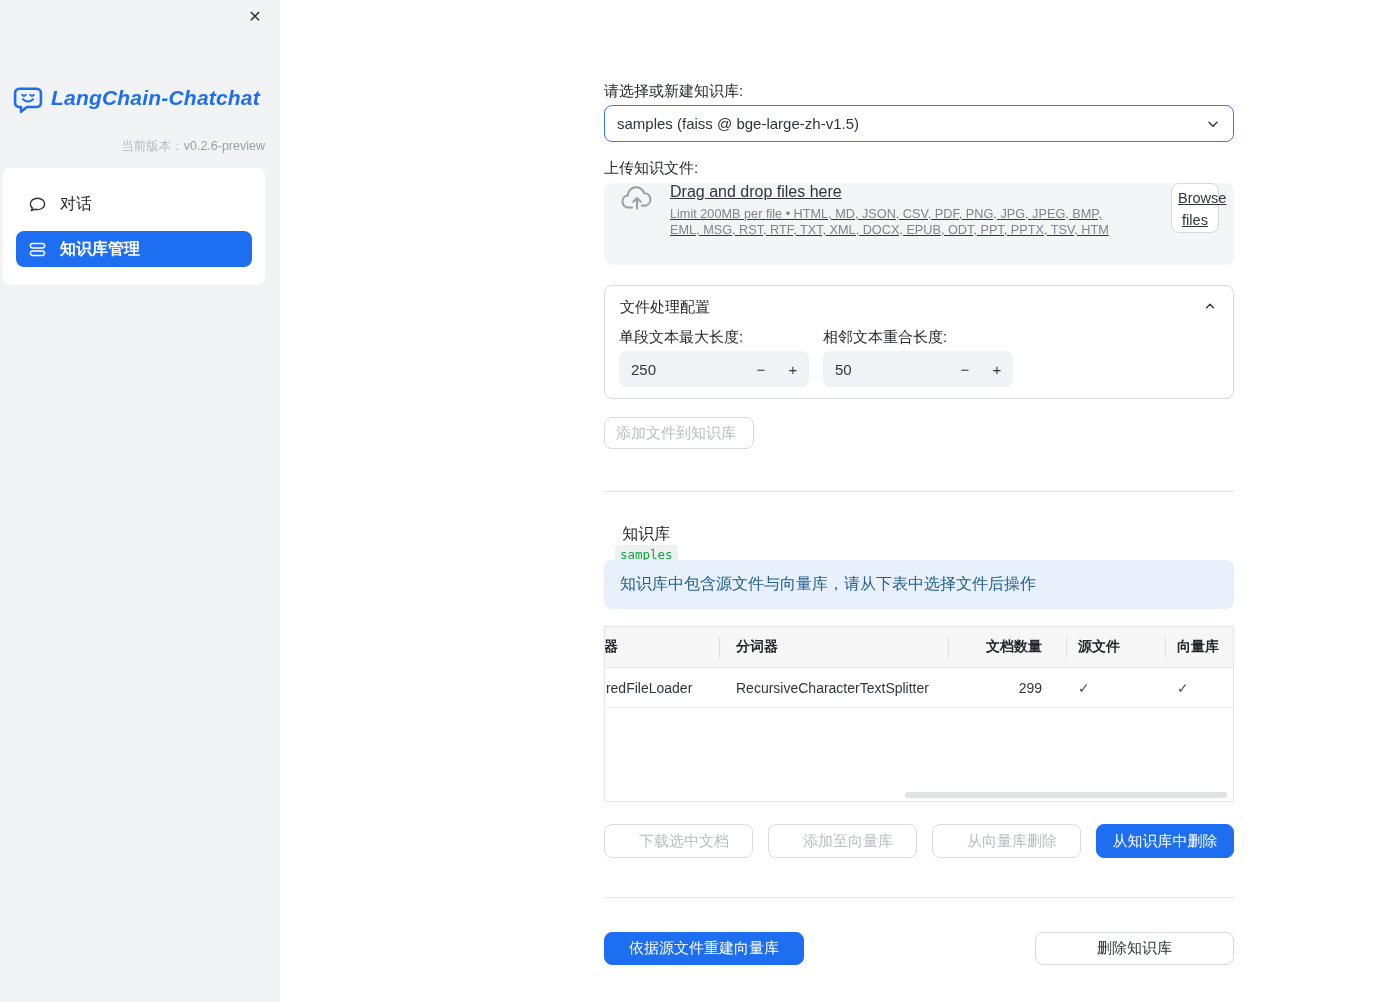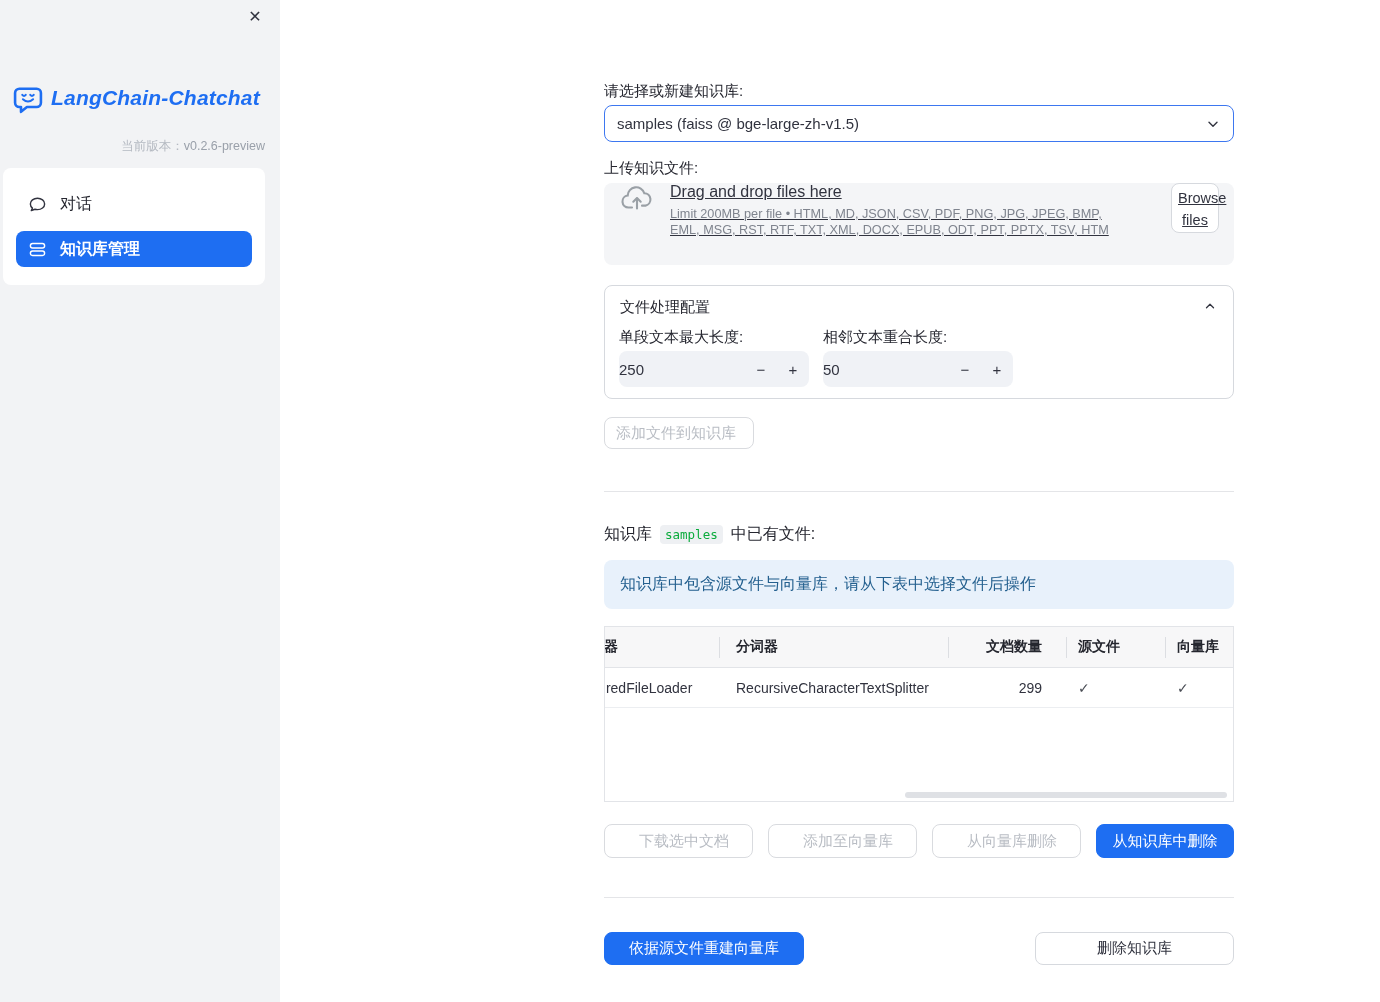--- a/index.html
+++ b/index.html
@@ -41,39 +41,39 @@
                 border-radius:8px; font-size:14.5px; color:#31333f; text-align:center;
                 line-height:22px; padding:3px 6px; cursor:pointer; }
 
   .expander { position:absolute; left:0; top:285px; width:630px; height:114px;
               border:1px solid #d6d9de; border-radius:8px; background:#fff; }
   .exp-title { position:absolute; left:15px; top:12px; font-size:15px; color:#262730; cursor:pointer; }
   .exp-chev { position:absolute; right:16px; top:13px; cursor:pointer; display:flex; }
   .num-label { position:absolute; top:42px; font-size:15px; color:#262730; }
   .num-input { position:absolute; top:65px; width:190px; height:36px; background:#f0f2f6;
                border-radius:8px; display:flex; align-items:center; }
-  .num-value { flex:1; padding-left:0; font-size:15px; color:#31333f; }
+  .num-value { flex:1; padding-left:12px; font-size:15px; color:#31333f; }
   .step-btn { width:32px; height:36px; display:flex; align-items:center; justify-content:center;
               font-size:15px; color:#31333f; cursor:pointer; }
   .chk-row { position:absolute; left:427px; top:65px; height:36px; display:flex; align-items:center; }
   .chk-box { width:17px; height:17px; border:1.5px solid #c3c7ce; border-radius:3px; background:#fff;
              cursor:pointer; flex:0 0 auto; }
   .chk-label { margin-left:10px; font-size:16px; color:#262730; white-space:nowrap; }
 
   .btn { border-radius:8px; font-size:15px; display:inline-flex; align-items:center;
          justify-content:center; cursor:pointer; font-family:inherit; }
   .btn.disabled { background:#fff; border:1px solid #d9dbdf; color:#b9bdc4; cursor:default;padding-left:11px; }
   .btn.secondary { background:#fff; border:1px solid #d6d9de; color:#31333f; }
   .btn.primary { background:#1e6ef2; border:1px solid #1e6ef2; color:#fff; }
   .add-btn { position:absolute; left:0; top:417px; height:32px; padding:0 17px; }
 
   .divider { position:absolute; left:0; width:630px; height:1px; background:#e4e5e8; }
 
-  .kb-line { position:absolute; left:0; top:524px; display:flex; align-items:center; gap:8px;
-             font-size:16px; color:#262730; }
+  .kb-line { position:absolute; left:0; top:524px; display:flex; align-items:center; gap:0;
+             font-size:16px; color:#262730;flex-direction:column; }
   .kb-code { font-family:"DejaVu Sans Mono","Liberation Mono",monospace; font-size:12.5px;
              color:#09ab3b; background:#eef0f3; border-radius:4px; padding:2px 5px; }
 
   .info-box { position:absolute; left:0; top:560px; width:630px; height:49px; background:#e8f1fb;
               border-radius:8px; display:flex; align-items:center; padding:0 16px;
               font-size:16px; color:#24608f; }
 
   
   .dtable { position:absolute; left:0; top:626px; width:630px; height:176px; background:#fff;
             border:1px solid #e2e4e8; overflow:hidden; }

